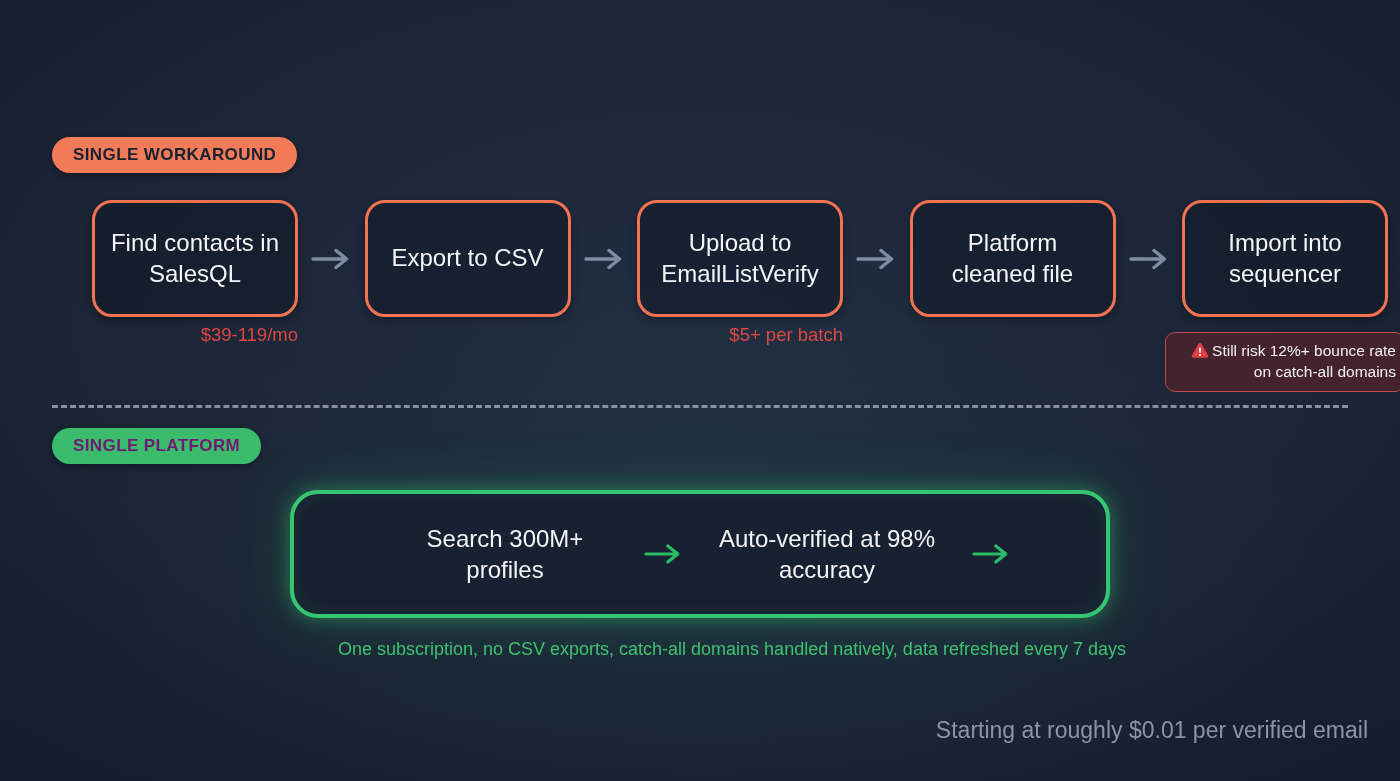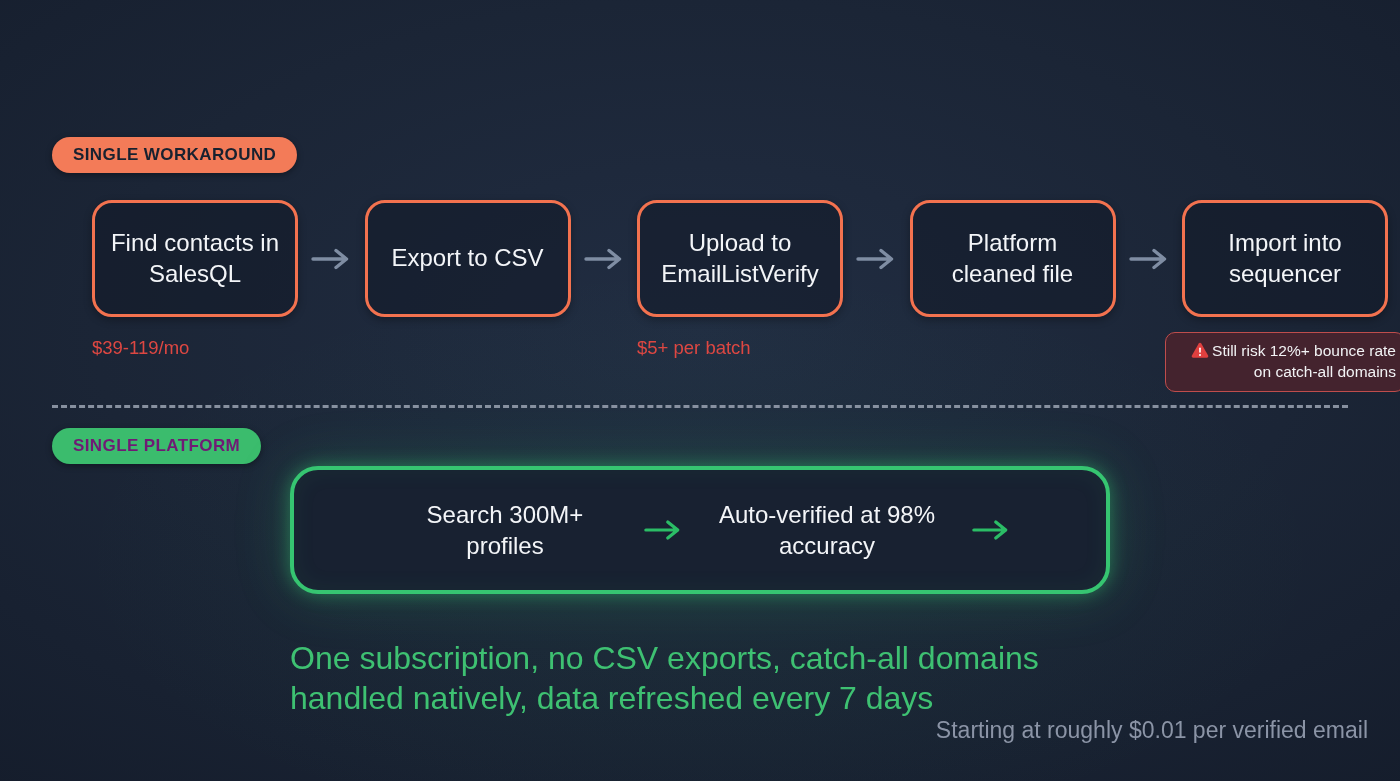--- a/index.html
+++ b/index.html
@@ -81,23 +81,23 @@
   }
   .flow-arrow {
     flex: 1;
     height: 117px;
     display: flex;
     align-items: center;
     justify-content: center;
   }
   .step-note {
     position: absolute;
-    top: 137px; left: 0;
+    top: 124px; left: 0;
     width: 206px;
-    text-align: left;
+    text-align: right;
     color: #dd4742;
     font-size: 18.5px;
     font-weight: 400;
   }
   .warning-chip {
     position: absolute;
     top: 132px; left: -17px;
     width: 240px;
     background: #44232e;
     border: 1.5px solid #bf4d4c;
@@ -115,21 +115,21 @@
     position: absolute;
     left: 52px; top: 405px;
     width: 1296px;
     border-top: 3px dashed #9aa3b2;
     opacity: 0.85;
   }
 
   
   .platform-box {
     position: absolute;
-    left: 290px; top: 466px;
+    left: 290px; top: 490px;
     width: 820px; height: 128px;
     border: 4px solid #36c571;
     border-radius: 28px;
     background: #182131;
     box-shadow:
       0 0 18px rgba(54,197,113,0.45),
       0 0 55px rgba(54,197,113,0.22),
       inset 0 0 25px rgba(54,197,113,0.07);
     display: flex;
     align-items: center;
@@ -144,25 +144,25 @@
     text-align: center;
   }
   .g-item-1 { width: 232px; }
   .g-item-2 { width: 244px; }
   .g-item-3 { width: 252px; }
   .g-arrow { flex: none; display: flex; align-items: center; }
 
   
   .summary {
     position: absolute;
-    left: 290px; top: 638px;
+    left: 306px; top: 638px;
     width: 820px;
-    text-align: left;
+    text-align: right;
     color: #3ec172;
-    font-size: 32px;
+    font-size: 18px;
     line-height: 1.25;
   }
 
   
   .footnote {
     position: absolute;
     right: 32px; top: 717px;
     color: #8b94a6;
     font-size: 23px;
     margin-left: 23px;

